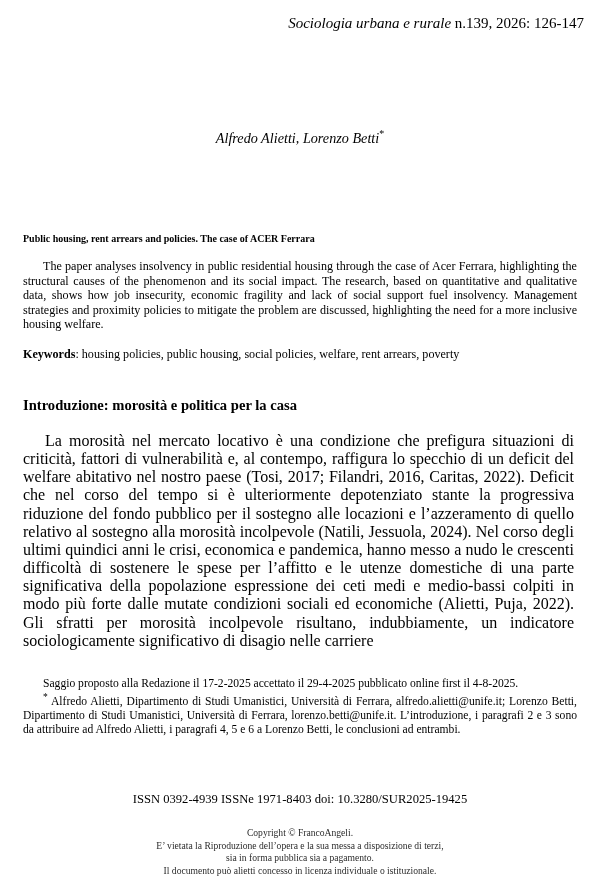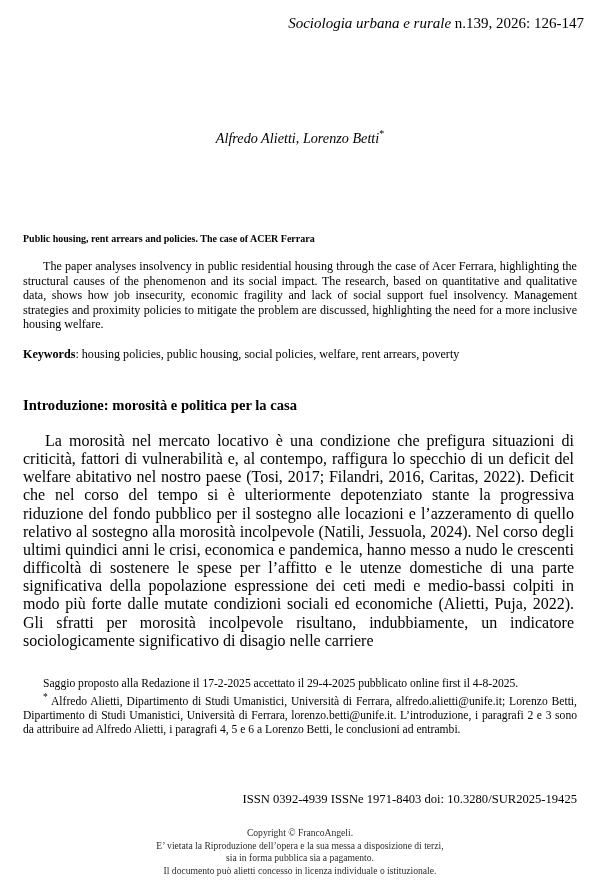--- a/index.html
+++ b/index.html
@@ -155,21 +155,21 @@
     font-size: 9.5px;
     vertical-align: super;
   }
 
   
   .issn {
     position: absolute;
     left: 23px;
     top: 791px;
     width: 554px;
-    text-align: right;
+    text-align: center;
     font-size: 12.6px;
     line-height: 16px;
     white-space: nowrap;
   }
 
   
   .copyright {
     position: absolute;
     left: 23px;
     top: 827px;

